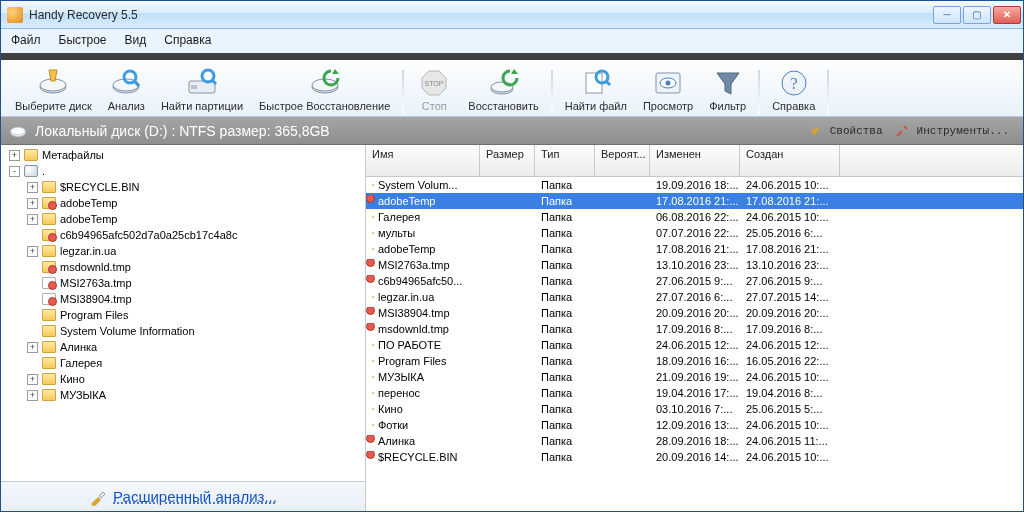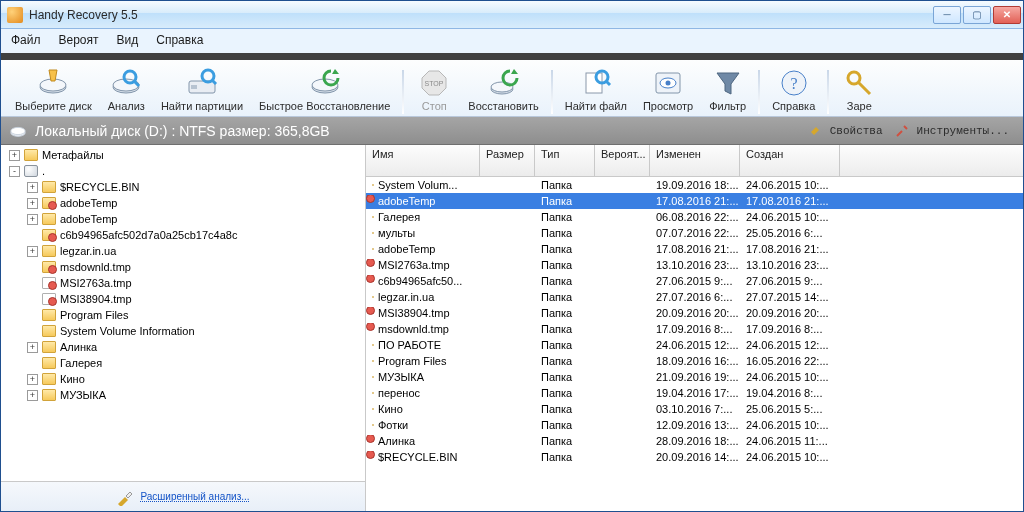--- a/index.html
+++ b/index.html
@@ -36,21 +36,21 @@
   .trow .pm { width:11px; height:11px; border:1px solid #9a9a9a; font-size:9px; line-height:9px; text-align:center; margin-right:4px; color:#3b3b3b; background:#fff;}
   .trow .fic { width:14px; height:12px; margin-right:4px; }
   .fic.folder { background: linear-gradient(#ffe9a8,#f6c95b); border:1px solid #d1a33a; border-radius:1px; }
   .fic.folder.del { background: linear-gradient(#ffe9a8,#f6c95b); border:1px solid #d1a33a; position:relative;}
   .fic.folder.del::after { content:""; position:absolute; right:-2px; bottom:-2px; width:7px; height:7px; background:#e65a50; border-radius:50%; border:1px solid #a8352e;}
   .fic.file { background:#fff; border:1px solid #b0b0b0; border-radius:1px; position:relative;}
   .fic.file.del::after { content:""; position:absolute; right:-2px; bottom:-2px; width:7px; height:7px; background:#e65a50; border-radius:50%; border:1px solid #a8352e;}
   .fic.disk { background: radial-gradient(circle at 30% 30%, #fff,#cfd6de); border:1px solid #8a939d; border-radius:2px;} 
   .tree-footer { border-top:1px solid #c9c9c9; background: linear-gradient(#f5f8fc,#e8eff8); height:30px; display:flex; align-items:center; justify-content:center; gap:6px; }
   .tree-footer .lamp { width:18px; height:18px; }
-  .tree-footer a { color:#1353c7; font-size:10px; text-decoration: underline dotted; text-align: right; }
+  .tree-footer a { color:#1353c7; font-size:15px; text-decoration: underline dotted; text-align: right; }
   
   .list { flex:1; display:flex; flex-direction:column; background:#fff; }
   .list-head { display:flex; height:32px; background: linear-gradient(#fdfdfd,#ececec); border-bottom:1px solid #c9c9c9; font-size:11px; color:#222; }
   .list-head .col { border-right:1px solid #c9c9c9; padding:3px 6px; overflow:hidden; white-space:nowrap; }
   .list-body { flex:1; overflow:auto; }
   .lrow { display:flex; height:16px; font-size:11px; align-items:center; }
   .lrow.sel { background:#3a7fe2; color:#fff; }
   .cell { overflow:hidden; white-space:nowrap; padding:0 6px; }
   .cell.name { display:flex; align-items:center; gap:4px; }
   .cell.name .fic { flex-shrink:0; }
@@ -79,21 +79,21 @@
     <div class="title">Handy Recovery 5.5</div>
     <div class="winbtns">
       <div class="winbtn">─</div>
       <div class="winbtn">▢</div>
       <div class="winbtn close">✕</div>
     </div>
   </div>
 
   <div class="menubar">
     <span>Файл</span>
-    <span>Вероят</span>
+    <span>Быстрое</span>
     <span>Вид</span>
     <span>Справка</span>
   </div>
 
   <div class="toolbar">
     <div class="tbtn">
         <div class="ic">
           <svg viewBox="0 0 32 32">
             <ellipse cx="16" cy="20" rx="13" ry="6" fill="#d7e0ea" stroke="#8295aa"></ellipse>
             <ellipse cx="16" cy="18" rx="13" ry="6" fill="#f4f7fb" stroke="#8295aa"></ellipse>
@@ -189,29 +189,20 @@
     <div class="tbtn">
         <div class="ic">
           <svg viewBox="0 0 32 32">
             <circle cx="16" cy="16" r="12" fill="#eef3f9" stroke="#4880c9"></circle>
             <text x="16" y="22" font-size="16" text-anchor="middle" fill="#4880c9" font-family="Georgia">?</text>
           </svg>
         </div>
         <span>Справка</span>
       </div>
     <div class="tsep"></div>
-    <div class="tbtn">
-        <div class="ic">
-          <svg viewBox="0 0 32 32">
-            <circle cx="11" cy="11" r="6" fill="none" stroke="#d6a72c" stroke-width="3"></circle>
-            <line x1="15" y1="15" x2="27" y2="27" stroke="#d6a72c" stroke-width="3"></line>
-          </svg>
-        </div>
-        <span>Заре</span>
-      </div>
   </div>
 
   <div class="pathbar">
     <svg class="disk-ic" viewBox="0 0 20 20">
         <ellipse cx="10" cy="12" rx="8" ry="4" fill="#e8edf3" stroke="#c8d1dc"></ellipse>
         <ellipse cx="10" cy="10" rx="8" ry="4" fill="#fff" stroke="#c8d1dc"></ellipse>
       </svg>
     <span>Локальный диск (D:) : NTFS размер: 365,8GB</span>
     <div class="spacer"></div>
     <div class="smallbtn">

